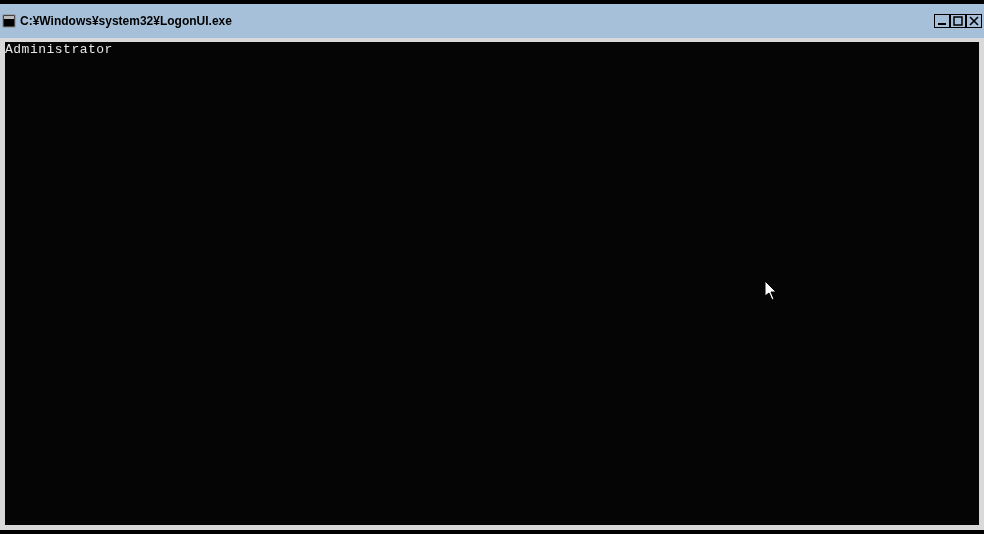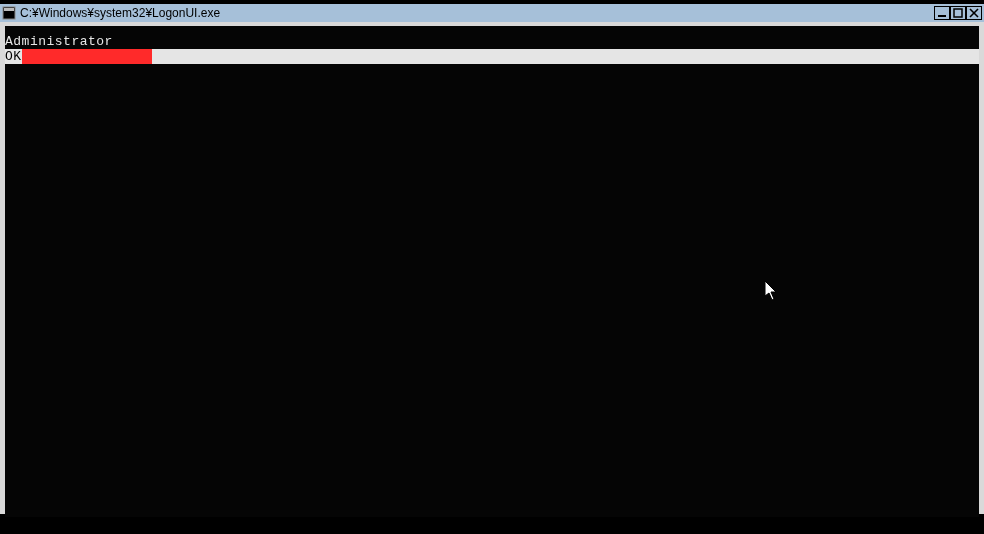--- a/index.html
+++ b/index.html
@@ -19,29 +19,29 @@
   }
   .window {
     position: absolute;
     left: 0;
     top: 4px;
     width: 984px;
     height: 510px;
     border: 0;
   }
   .titlebar {
-    height: 18px;
+    height: 34px;
     background: #a6c0d9; 
     display: flex;
     align-items: center;
     padding: 0 2px;
     color: #000;
     font-family: "MS Gothic","Tahoma",sans-serif;
     font-size: 12px;
-    font-weight: normal;
+    font-weight: bold;
   }
   .titlebar .app-icon {
     width: 14px;
     height: 14px;
     margin-right: 4px;
     display: inline-flex;
     align-items: center;
     justify-content: center;
   }
   .titlebar .title-text {
@@ -83,21 +83,20 @@
     background: #050505;
     color: #e6e6e6;
     font-family: "MS Gothic","Courier New",monospace;
     font-size: 13px;
     line-height: 15px;
     letter-spacing: 0.5px;
   }
   .line {
     white-space: pre;
     padding: 0;
-    margin-top: 8px;
   }
   .selected-row {
     display: flex;
     align-items: stretch;
     height: 15px;
   }
   .sel-left {
     background: #e5e5e5;
     color: #000;
     white-space: pre;
@@ -152,25 +151,20 @@
             <line x1="1" y1="1" x2="9" y2="9" stroke="#000" stroke-width="1.6"></line>
             <line x1="9" y1="1" x2="1" y2="9" stroke="#000" stroke-width="1.6"></line>
           </svg>
         </span>
       </span>
     </div>
 
     <div class="client">
       <div class="console">
         <div class="line">Administrator</div>
-        <div class="selected-row">
-          <span class="sel-left">OK</span>
-          <span class="sel-cursor"></span>
-          <span class="sel-rest"></span>
-        </div>
       </div>
     </div>
 
   </div>
 
   <div class="cursor-pointer">
     <svg width="14" height="20" viewBox="0 0 14 20">
       <polygon points="0,0 0,15 4,12 7,19 9,18 6,11 11,11" fill="#fff" stroke="#000" stroke-width="1"></polygon>
     </svg>
   </div>

